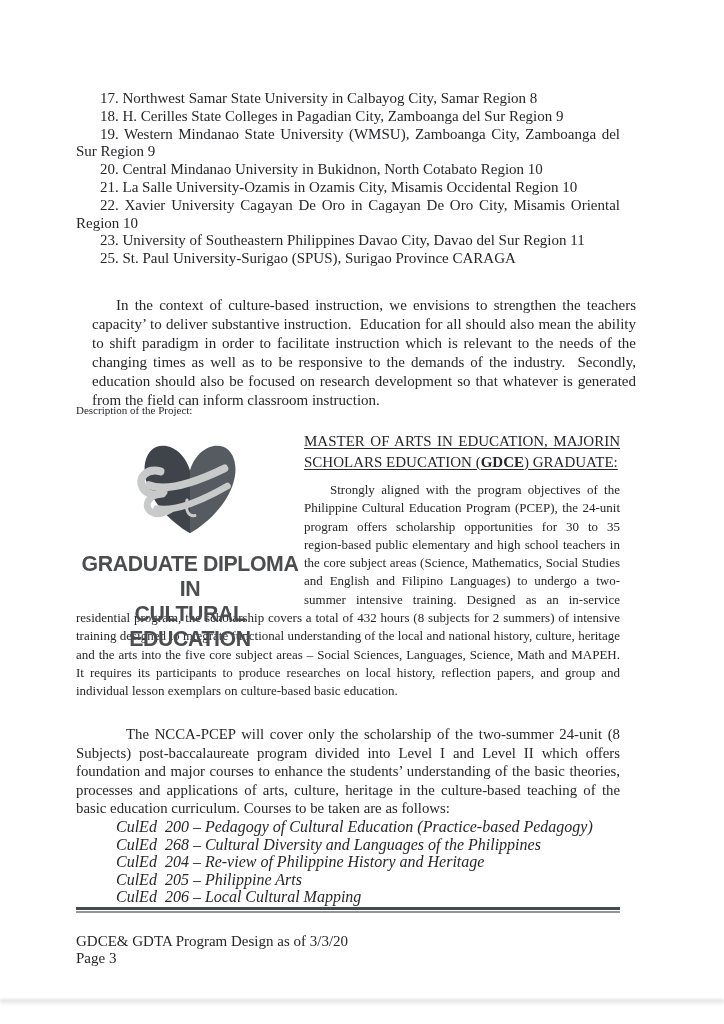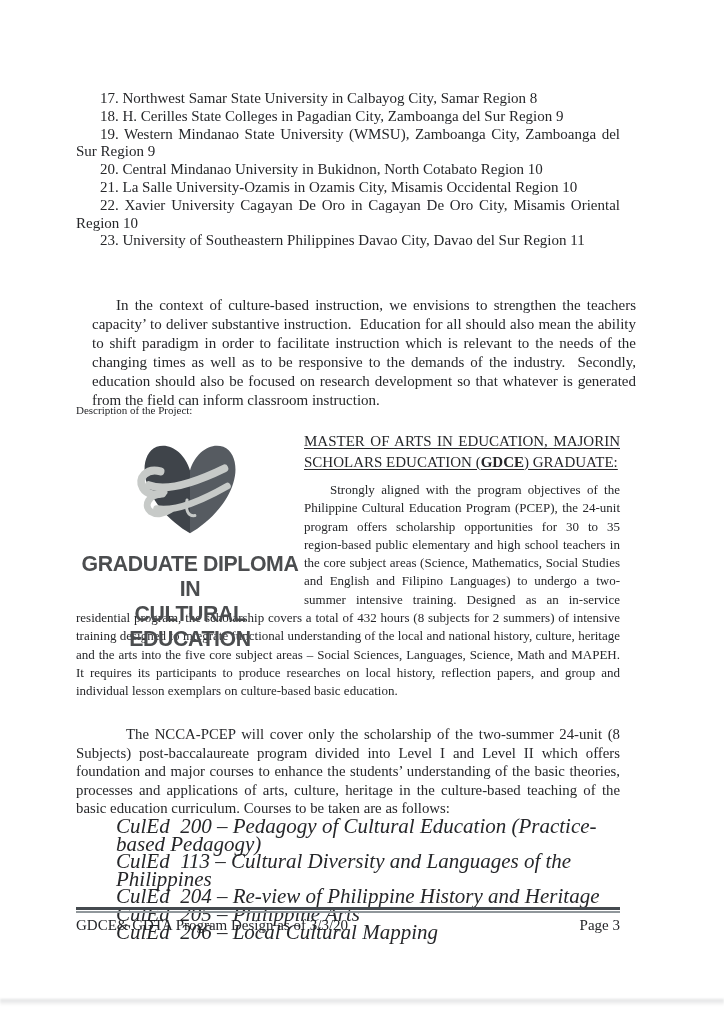--- a/index.html
+++ b/index.html
@@ -45,48 +45,49 @@
   .prog-body{
     margin:9px 0 0 0;font-size:13px;line-height:18.3px;text-align:justify;
     text-indent:26px;white-space:pre-wrap;
   }
   
   .ncca{top:725px;font-size:14.8px;line-height:18.6px;text-align:justify;
     text-indent:50px;white-space:pre-wrap;margin:0;}
   
   .courses{top:818px;}
   .courses p{
-    margin:0 0 0 40px;font-size:21px;line-height:17.6px;font-style:italic;
+    margin:0 0 0 40px;font-size:16px;line-height:17.6px;font-style:italic;
     white-space:pre-wrap;
   }
   
   .footer{top:907px;}
   .rule-dark{height:3px;background:var(--rule_dark);}
   .rule-light{height:2px;background:var(--rule_light);margin-top:1px;}
-  .footer-row{display:flex;justify-content:space-between;margin-top:4px;font-size:15px;}
+  .footer-row{display:flex;justify-content:space-between;margin-top:20px;font-size:15px;flex-direction:column;}
   
   .scan-shadow{
     position:absolute;left:0;right:0;top:999px;height:7px;
     background:linear-gradient(to bottom, rgba(110,115,118,0.22), rgba(255,255,255,0));
     filter:blur(1px);
   }
 </style>
 </head>
 <body>
 
 <div class="page">
 
   <div class="block uni-list">
       <p>17. Northwest Samar State University in Calbayog City, Samar Region 8</p>
       <p>18. H. Cerilles State Colleges in Pagadian City, Zamboanga del Sur Region 9</p>
       <p>19. Western Mindanao State University (WMSU), Zamboanga City, Zamboanga del Sur Region 9</p>
       <p>20. Central Mindanao University in Bukidnon, North Cotabato Region 10</p>
       <p>21. La Salle University-Ozamis in Ozamis City, Misamis Occidental Region 10</p>
       <p>22. Xavier University Cagayan De Oro in Cagayan De Oro City, Misamis Oriental Region 10</p>
       <p>23. University of Southeastern Philippines Davao City, Davao del Sur Region 11</p>
+      <p>25. St. Paul University-Surigao (SPUS), Surigao Province CARAGA</p>
     </div>
 
   <p class="block intro">In the context of culture-based instruction, we envisions to strengthen the teachers capacity’ to deliver substantive instruction.  Education for all should also mean the ability to shift paradigm in order to facilitate instruction which is relevant to the needs of the changing times as well as to be responsive to the demands of the industry.  Secondly, education should also be focused on research development so that whatever is generated from the field can inform classroom instruction.</p>
 
   <p class="block desc">Description of the Project:</p>
 
   <div class="block program">
     <div class="logo-float">
       <svg width="118" height="108" viewBox="0 0 120 110" aria-hidden="true">
         <path d="M60 32 C55 14 39 3 26 8 C14 13 11 30 16 45 C23 68 44 87 60 96 Z" style="fill:var(--logo_dark)"></path>
@@ -103,21 +104,21 @@
       </div>
     </div>
     <p class="prog-heading"><span>MASTER OF ARTS IN EDUCATION, MAJORIN SCHOLARS EDUCATION (</span><span class="bold">GDCE</span><span>) GRADUATE:</span></p>
     <p class="prog-body">Strongly aligned with the program objectives of the Philippine Cultural Education Program (PCEP), the 24-unit program offers scholarship opportunities for 30 to 35 region-based public elementary and high school teachers in the core subject areas (Science, Mathematics, Social Studies and English and Filipino Languages) to undergo a two-summer intensive training. Designed as an in-service residential program, the scholarship covers a total of 432 hours (8 subjects for 2 summers) of intensive training designed to integrate functional understanding of the local and national history, culture, heritage and the arts into the five core subject areas – Social Sciences, Languages, Science, Math and MAPEH. It requires its participants to produce researches on local history, reflection papers, and group and individual lesson exemplars on culture-based basic education.</p>
   </div>
 
   <p class="block ncca">The NCCA-PCEP will cover only the scholarship of the two-summer 24-unit (8 Subjects) post-baccalaureate program divided into Level I and Level II which offers foundation and major courses to enhance the students’ understanding of the basic theories, processes and applications of arts, culture, heritage in the culture-based teaching of the basic education curriculum. Courses to be taken are as follows:</p>
 
   <div class="block courses">
       <p>CulEd  200 – Pedagogy of Cultural Education (Practice-based Pedagogy)</p>
-      <p>CulEd  113 – Cultural Diversity and Languages of the Philippines</p>
+      <p>CulEd  268 – Cultural Diversity and Languages of the Philippines</p>
       <p>CulEd  204 – Re-view of Philippine History and Heritage</p>
       <p>CulEd  205 – Philippine Arts</p>
       <p>CulEd  206 – Local Cultural Mapping</p>
     </div>
 
   <div class="block footer">
     <div class="rule-dark"></div>
     <div class="rule-light"></div>
     <div class="footer-row">
       <span>GDCE&amp; GDTA Program Design as of 3/3/20</span>

